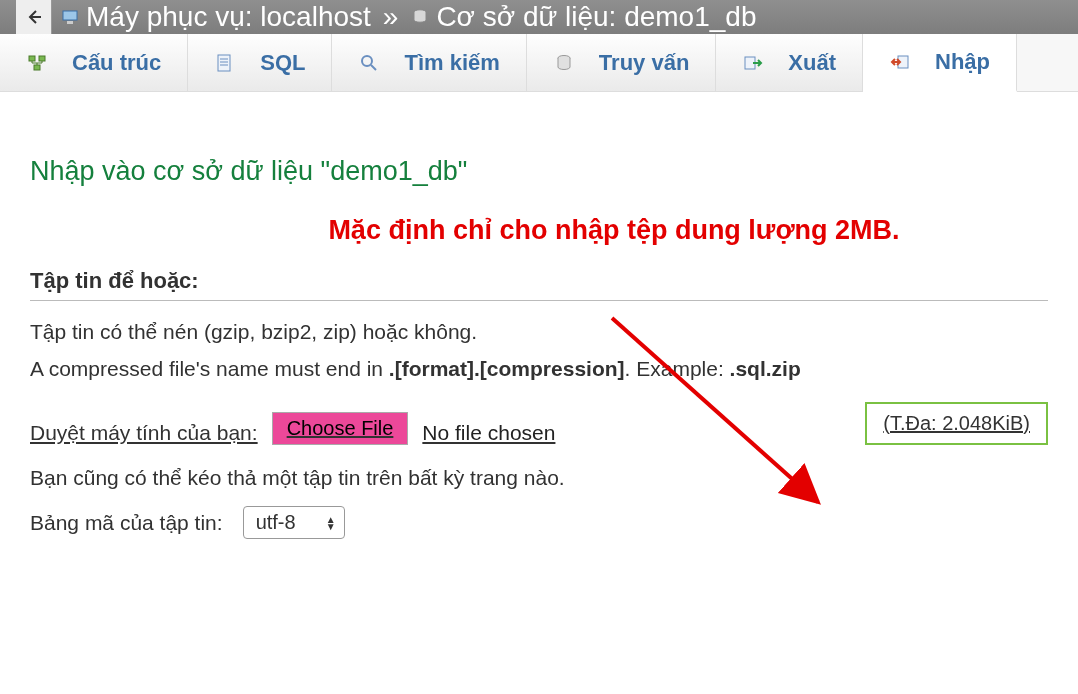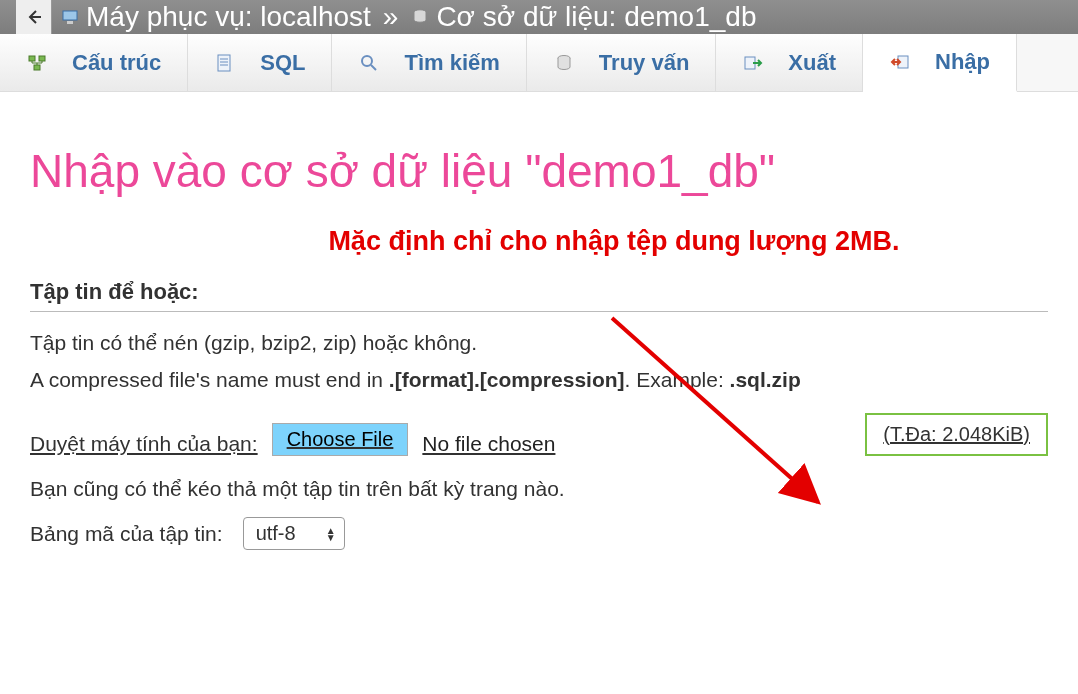--- a/index.html
+++ b/index.html
@@ -77,24 +77,24 @@
   }
   .tab-icon {
     width: 22px; height: 22px;
     display: inline-flex;
     align-items: center; justify-content: center;
   }
   .content {
     padding: 24px 30px 0 30px;
   }
   h2.page-title {
-    font-size: 46px;
+    font-size: 27px;
     font-weight: normal;
-    color: #ec4899;
-    margin: 28px 0 28px 0;
+    color: #15803d;
+    margin: 40px 0 28px 0;
   }
   .annotation {
     color: #e30000;
     font-size: 27px;
     font-weight: bold;
     text-align: center;
     margin-bottom: 22px;
     padding-left: 150px;
   }
   h3.section-title {
@@ -112,21 +112,21 @@
   .upload-row {
     display: flex;
     align-items: flex-end;
     gap: 14px;
     margin: 18px 0 18px 0;
     font-size: 21px;
     text-decoration: underline;
   }
   .choose-file-btn {
     border: 1px solid #aaa;
-    background: #7dd3fc;
+    background: #ec4899;
     padding: 4px 14px;
     font-size: 20px;
     cursor: pointer;
   }
   .no-file {
     color: #222;
   }
   .max-badge {
     border: 2px solid #7ac142;
     border-radius: 0;

